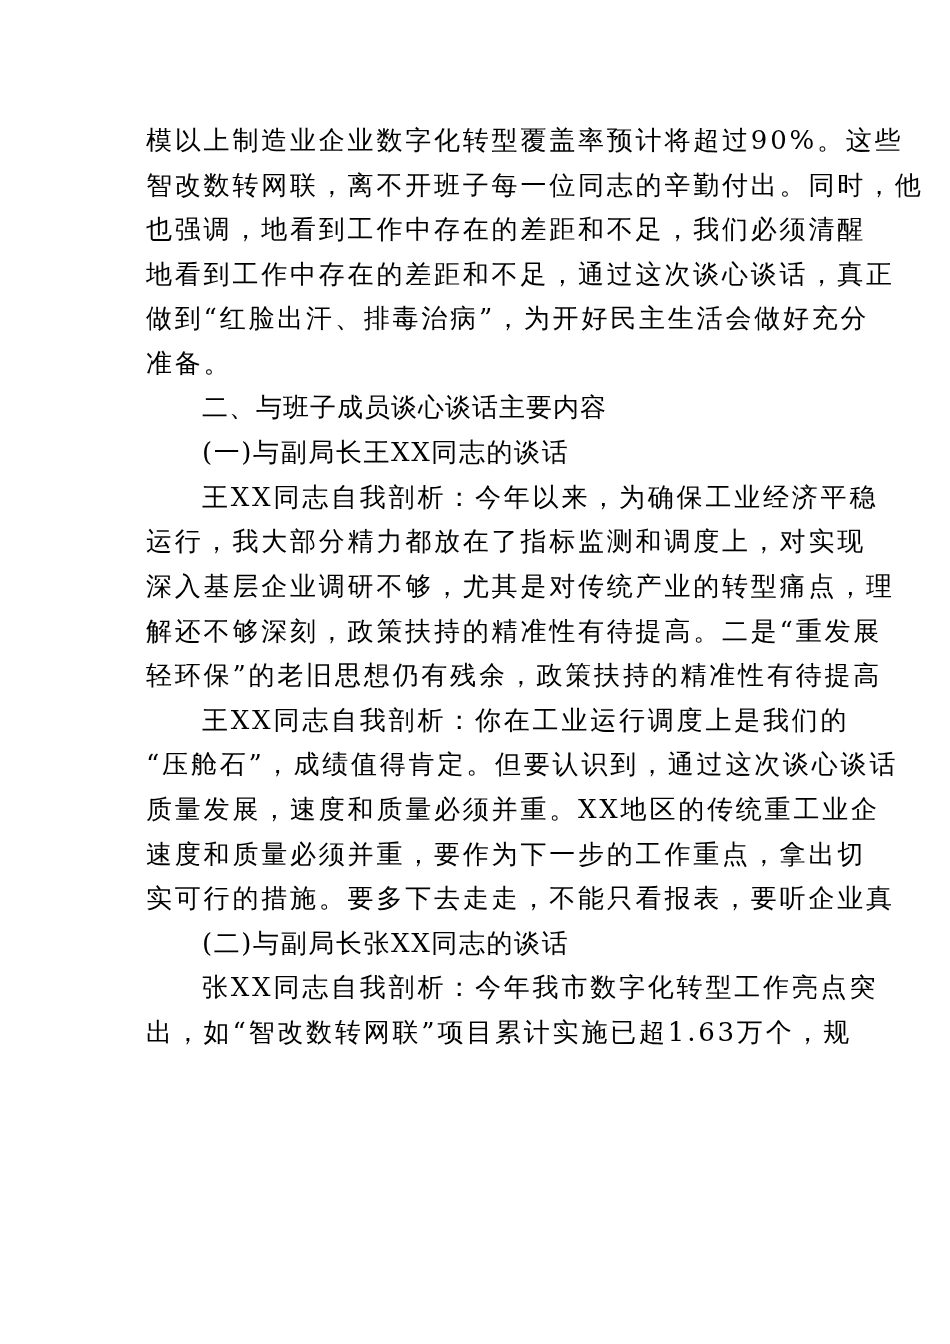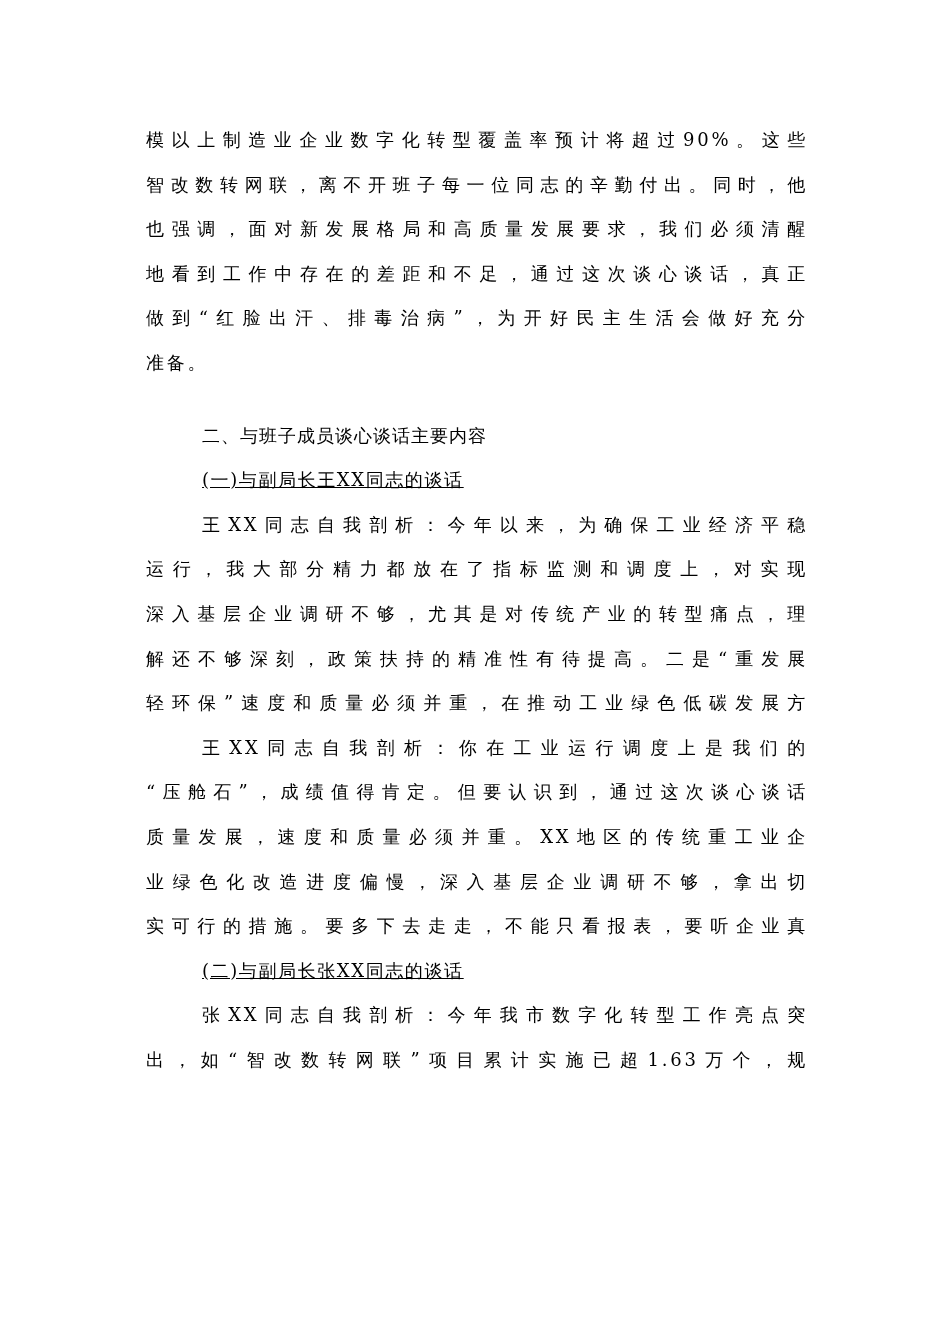--- a/index.html
+++ b/index.html
@@ -18,77 +18,75 @@
     .page {
       position: absolute;
       left: 146px;
       top: 118px;
       width: 662px;
     }
     .line {
       display: block;
       height: 44.6px;
       line-height: 44.6px;
-      font-size: 18px;
+      font-size: 26px;
       white-space: nowrap;
       letter-spacing: 2.8px;
       text-align: justify;
       text-align-last: justify;
       overflow: visible;
     }
     .line.last {
       text-align-last: left;
     }
     .indent {
       padding-left: 56px;
     }
     .heading1 {
-      font-family: Liberation Sans, sans-serif;
+      font-family: Liberation Serif, serif;
       font-weight: normal;
       letter-spacing: 1px;
       text-align-last: left;
-      margin-top: 28px;
     }
     .heading2 {
       letter-spacing: 1.6px;
       text-align-last: left;
-      text-decoration: underline;
     }
   </style>
 </head>
 <body>
 
 <div class="page">
 
   <div>
     <span class="line">模以上制造业企业数字化转型覆盖率预计将超过90%。这些</span>
     <span class="line">智改数转网联，离不开班子每一位同志的辛勤付出。同时，他</span>
-    <span class="line">也强调，面对新发展格局和高质量发展要求，我们必须清醒</span>
+    <span class="line">也强调，地看到工作中存在的差距和不足，我们必须清醒</span>
     <span class="line">地看到工作中存在的差距和不足，通过这次谈心谈话，真正</span>
     <span class="line">做到“红脸出汗、排毒治病”，为开好民主生活会做好充分</span>
     <span class="line last">准备。</span>
   </div>
 
   <span class="line indent heading1">二、与班子成员谈心谈话主要内容</span>
 
   <span class="line indent heading2">(一)与副局长王XX同志的谈话</span>
 
   <div>
     <span class="line indent">王XX同志自我剖析：今年以来，为确保工业经济平稳</span>
     <span class="line">运行，我大部分精力都放在了指标监测和调度上，对实现</span>
     <span class="line">深入基层企业调研不够，尤其是对传统产业的转型痛点，理</span>
     <span class="line">解还不够深刻，政策扶持的精准性有待提高。二是“重发展</span>
-    <span class="line">轻环保”速度和质量必须并重，在推动工业绿色低碳发展方</span>
+    <span class="line">轻环保”的老旧思想仍有残余，政策扶持的精准性有待提高</span>
   </div>
 
   <div>
     <span class="line indent">王XX同志自我剖析：你在工业运行调度上是我们的</span>
     <span class="line">“压舱石”，成绩值得肯定。但要认识到，通过这次谈心谈话</span>
     <span class="line">质量发展，速度和质量必须并重。XX地区的传统重工业企</span>
-    <span class="line">业绿色化改造进度偏慢，深入基层企业调研不够，拿出切</span>
+    <span class="line">速度和质量必须并重，要作为下一步的工作重点，拿出切</span>
     <span class="line">实可行的措施。要多下去走走，不能只看报表，要听企业真</span>
   </div>
 
   <span class="line indent heading2">(二)与副局长张XX同志的谈话</span>
 
   <div>
     <span class="line indent">张XX同志自我剖析：今年我市数字化转型工作亮点突</span>
     <span class="line">出，如“智改数转网联”项目累计实施已超1.63万个，规</span>
   </div>
 

